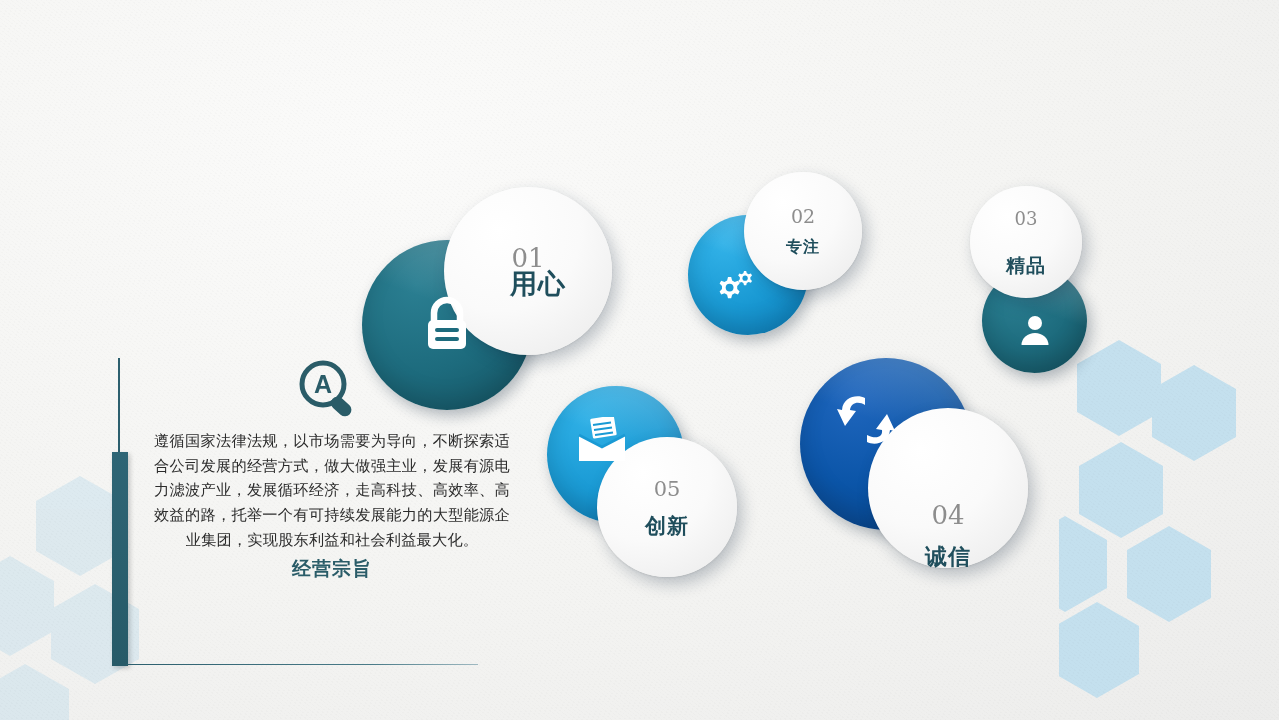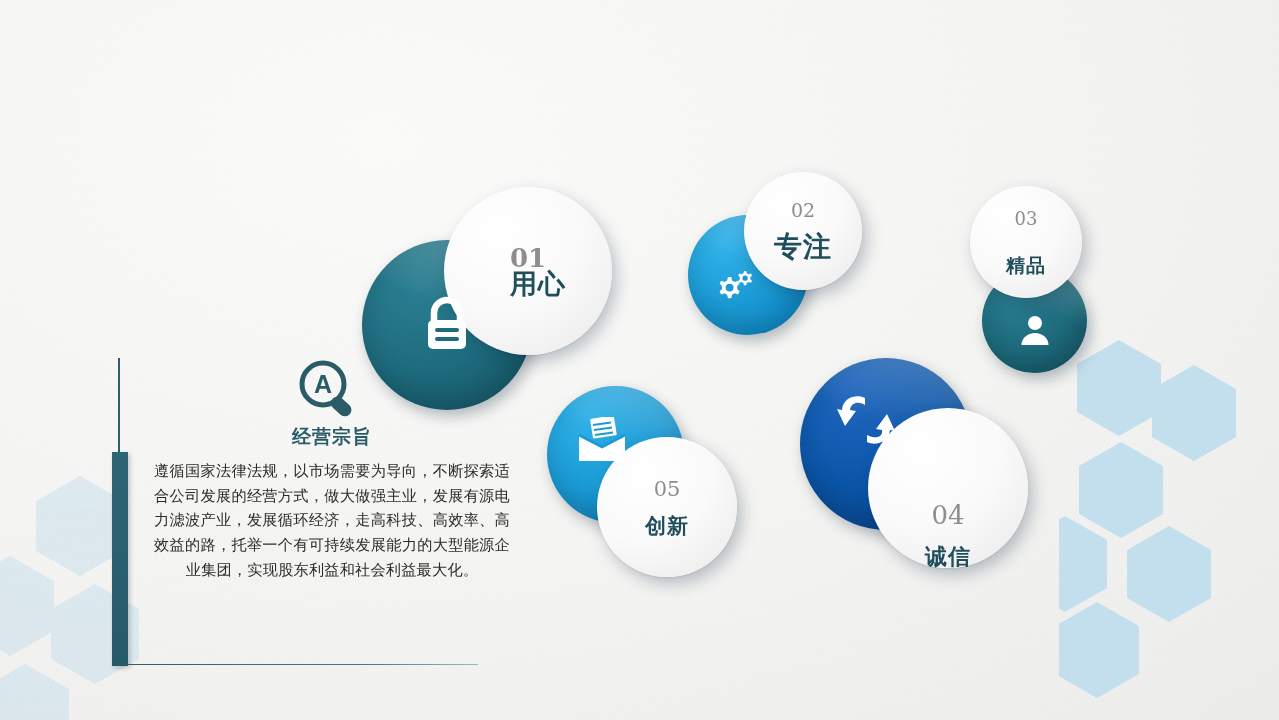--- a/index.html
+++ b/index.html
@@ -164,56 +164,56 @@
     <div id="accent-line"></div>
     <div id="accent-bar"></div>
     <div id="bottom-rule"></div>
 
     <div id="purpose-block">
       <svg id="magnifier-icon" width="74" height="62" viewBox="0 0 74 62">
         <circle cx="28" cy="26" r="21" fill="none" stroke="#2a5c68" stroke-width="5"></circle>
         <text x="28" y="35" text-anchor="middle" font-family="Liberation Sans, sans-serif" font-size="25" font-weight="bold" fill="#2a5c68">A</text>
         <rect x="42" y="36" width="23" height="13" rx="6.5" fill="#2a5c68" transform="rotate(42 42 36)"></rect>
       </svg>
+      <div id="purpose-body">遵循国家法律法规，以市场需要为导向，不断探索适合公司发展的经营方式，做大做强主业，发展有源电力滤波产业，发展循环经济，走高科技、高效率、高效益的路，托举一个有可持续发展能力的大型能源企业集团，实现股东利益和社会利益最大化。</div>
       <div id="purpose-title">经营宗旨</div>
-      <div id="purpose-body">遵循国家法律法规，以市场需要为导向，不断探索适合公司发展的经营方式，做大做强主业，发展有源电力滤波产业，发展循环经济，走高科技、高效率、高效益的路，托举一个有可持续发展能力的大型能源企业集团，实现股东利益和社会利益最大化。</div>
     </div>
   </div>
 
   <div class="node">
     <div class="circle-icon" style="left:362px; top:240px; width:170px; height:170px;
                 background: radial-gradient(circle at 32% 26%, #2b7f92 0%, #1d6b7d 52%, #14505f 100%);">
       <svg width="52" height="58" viewBox="0 0 52 58">
         <path d="M13 24 V17 a13 13 0 0 1 26 0 V24" fill="none" stroke="#ffffff" stroke-width="6.5" stroke-linecap="round"></path>
         <rect x="7" y="24" width="38" height="29" rx="5" fill="#ffffff"></rect>
         <rect x="14" y="32" width="24" height="4" rx="2" fill="#1d6b7d"></rect>
         <rect x="14" y="41" width="24" height="4" rx="2" fill="#1d6b7d"></rect>
       </svg>
     </div>
     <div class="circle-label" style="left:444px; top:187px; width:168px; height:168px;">
-      <div class="circle-num" style="font-size:26px; font-weight:bold;">01</div>
+      <div class="circle-num" style="font-size:26px; ">01</div>
       <div class="circle-text" style="font-size:27px;margin-left:20px;">用心</div>
     </div>
   </div>
 
   <div class="node">
     <div class="circle-icon" style="left:688px; top:215px; width:120px; height:120px;
                 background: radial-gradient(circle at 30% 24%, #32b2e8 0%, #1a9ad4 50%, #0b79b5 100%);">
       <svg width="42" height="36" viewBox="0 0 42 36" style="margin:24px 0 0 -28px;">
         <g fill="#ffffff">
           <path d="M15 8 l3.2 .0 .9 3.4 2.6 1.5 3.3-1.1 1.6 2.8-2.4 2.5 0 3 2.4 2.5-1.6 2.8-3.3-1.1-2.6 1.5-.9 3.4h-3.2l-.9-3.4-2.6-1.5-3.3 1.1-1.6-2.8 2.4-2.5 0-3-2.4-2.5 1.6-2.8 3.3 1.1 2.6-1.5z"></path>
           <circle cx="16.6" cy="18.6" r="3.9" fill="#1a9ad4"></circle>
           <path d="M31 2 l2.2 0 .6 2.3 1.8 1 2.3-.75 1.1 1.9-1.65 1.7 0 2.05 1.65 1.7-1.1 1.9-2.3-.75-1.8 1-.6 2.3h-2.2l-.6-2.3-1.8-1-2.3.75-1.1-1.9 1.65-1.7 0-2.05-1.65-1.7 1.1-1.9 2.3.75 1.8-1z"></path>
           <circle cx="32.1" cy="9.2" r="2.6" fill="#1a9ad4"></circle>
         </g>
       </svg>
     </div>
     <div class="circle-label" style="left:744px; top:172px; width:118px; height:118px;">
       <div class="circle-num" style="font-size:19px; margin-bottom:13px;">02</div>
-      <div class="circle-text" style="font-size:28px;">专注</div>
+      <div class="circle-text" style="font-size:16px;">专注</div>
     </div>
   </div>
 
   <div class="node">
     <div class="circle-icon" style="left:982px; top:268px; width:105px; height:105px;
                 background: radial-gradient(circle at 32% 26%, #2b7f92 0%, #1d6b7d 52%, #13505e 100%);">
       <svg width="34" height="34" viewBox="0 0 34 34" style="margin:18px 0 0 0;">
         <circle cx="17" cy="10" r="7" fill="#ffffff"></circle>
         <path d="M3.5 32 a13.5 12 0 0 1 27 0 z" fill="#ffffff"></path>
       </svg>

